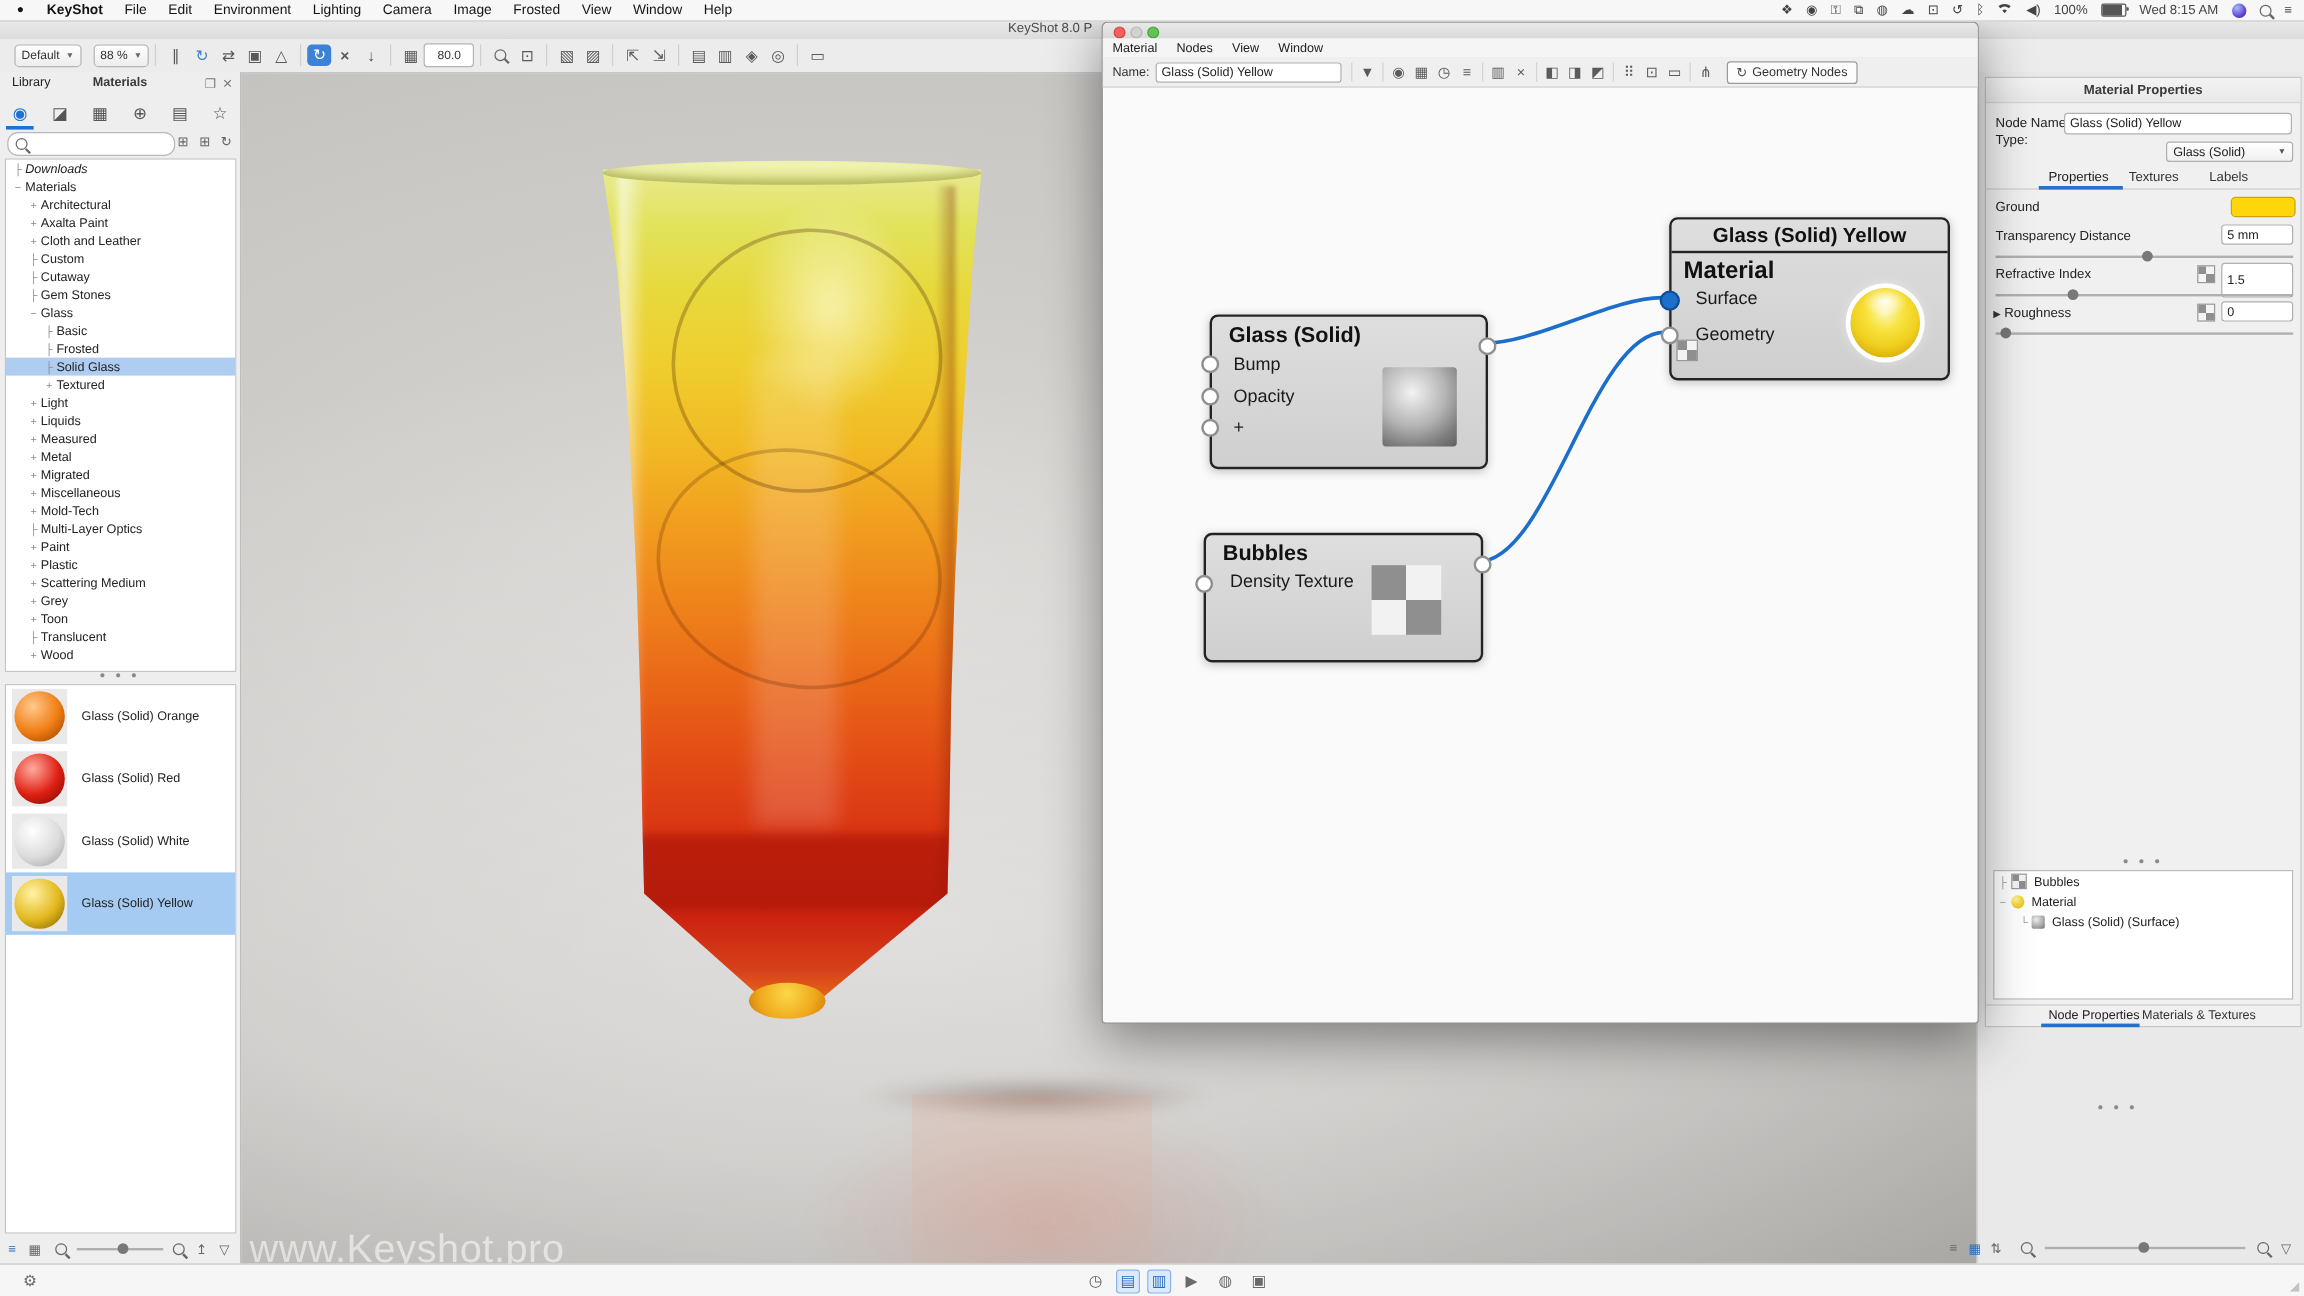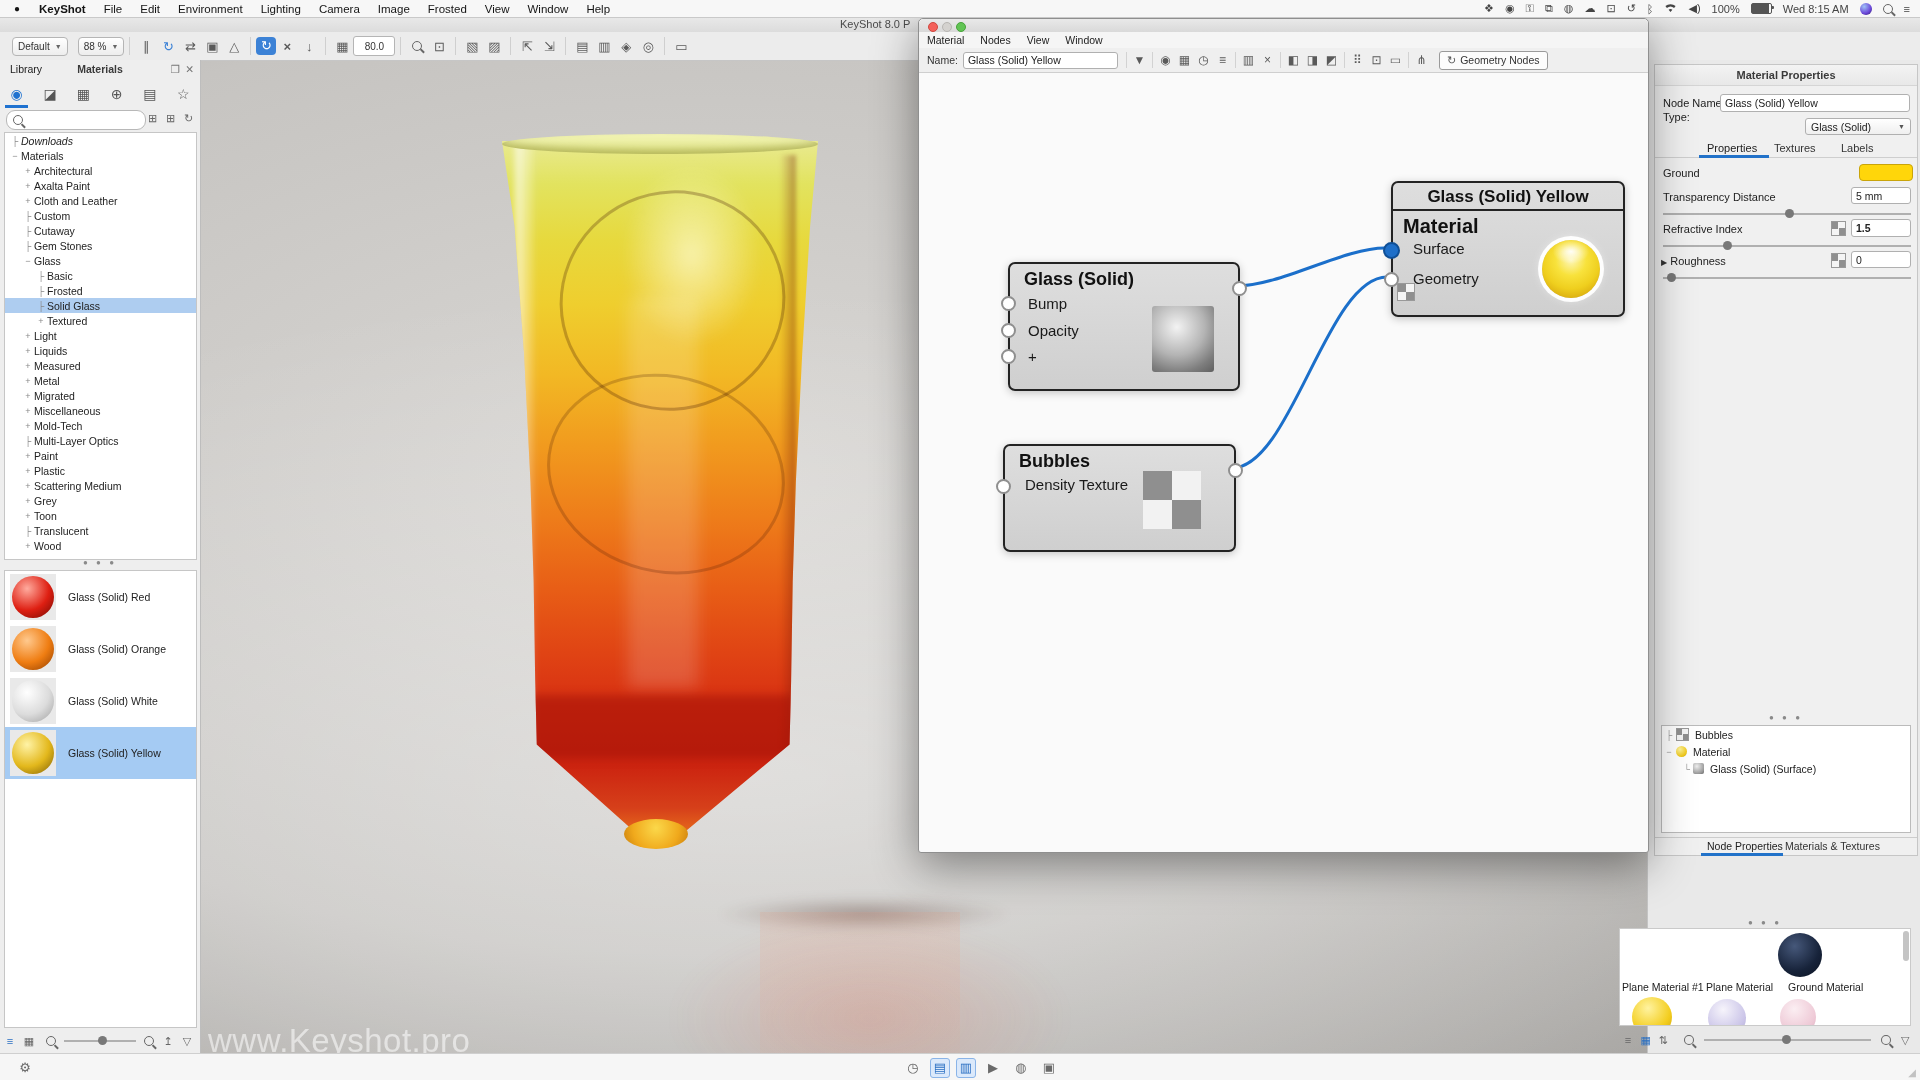--- a/index.html
+++ b/index.html
@@ -397,30 +397,30 @@
       </div>
 
     <div class="dots" style="position:absolute;left:0;right:0;top:498px">● ● ●</div>
 
     <div class="listbox">
 
 
 
         <div class="mrow">
           <span class="mthumb">
+            <span class="msphere" style="background: radial-gradient(circle at 36% 30%, rgb(255, 201, 142) 0%, rgb(239, 125, 18) 55%, rgb(142, 60, 0) 100%);"></span>
+          </span>
+          <span class="mlabel">Glass (Solid) Orange</span>
+        </div>
+
+        <div class="mrow">
+          <span class="mthumb">
             <span class="msphere" style="background: radial-gradient(circle at 36% 30%, rgb(255, 171, 158) 0%, rgb(222, 31, 18) 55%, rgb(110, 10, 2) 100%);"></span>
           </span>
           <span class="mlabel">Glass (Solid) Red</span>
-        </div>
-
-        <div class="mrow">
-          <span class="mthumb">
-            <span class="msphere" style="background: radial-gradient(circle at 36% 30%, rgb(255, 201, 142) 0%, rgb(239, 125, 18) 55%, rgb(142, 60, 0) 100%);"></span>
-          </span>
-          <span class="mlabel">Glass (Solid) Orange</span>
         </div>
 
         <div class="mrow">
           <span class="mthumb">
             <span class="msphere" style="background: radial-gradient(circle at 36% 30%, rgb(255, 255, 255) 0%, rgb(220, 220, 220) 55%, rgb(158, 158, 158) 100%);"></span>
           </span>
           <span class="mlabel">Glass (Solid) White</span>
         </div>
 
         <div class="mrow sel">
@@ -466,21 +466,21 @@
     <span class="swatch" style="left:204px;top:99px;width:52px;height:15px"></span>
 
     <span style="position:absolute;left:8px;top:126px">Transparency Distance</span>
     <input class="fld" style="left: 196px; top: 122px; width: 60px; height: 17px;" value="5 mm">
     <span class="sliderline" style="position:absolute;left:8px;top:148px;width:248px">
         <span class="sthumb" style="left:122px"></span>
       </span>
 
     <span style="position:absolute;left:8px;top:158px">Refractive Index</span>
     <span class="checkico" style="position:absolute;left:176px;top:156px;width:13px;height:13px"></span>
-    <input class="fld" style="left: 196px; top: 154px; width: 60px; height: 18px; font-weight: bold;" value="1.5">
+    <input class="fld" style="left: 196px; top: 154px; width: 60px; height: 29px;" value="1.5">
     <span class="sliderline" style="position:absolute;left:8px;top:180px;width:248px">
         <span class="sthumb" style="left:60px"></span>
       </span>
 
     <span style="position:absolute;left:6px;top:190px"><span style="font-size:8px;color:#333">▶</span> <span>Roughness</span></span>
     <span class="checkico" style="position:absolute;left:176px;top:188px;width:13px;height:13px"></span>
     <input class="fld" style="left: 196px; top: 186px; width: 60px; height: 17px;" value="0">
     <span class="sliderline" style="position:absolute;left:8px;top:212px;width:248px">
         <span class="sthumb" style="left:4px"></span>
       </span>
@@ -506,30 +506,20 @@
     </div>
 
     <div class="mptabs">
       <span style="position:absolute;left:52px;top:2px;color:#222">Node Properties</span>
       <span style="position:absolute;left:130px;top:2px">Materials &amp; Textures</span>
       <span style="position:absolute;left:46px;top:15px;width:82px;height:3px;background:#2272c9"></span>
     </div>
   </div>
 
   <div class="dots" style="position:absolute;left:1690px;top:918px;width:150px;z-index:11">● ● ●</div>
-  <div class="abs scenebox">
-    <span class="sphere" style="left:158px;top:4px;width:44px;height:44px;background:radial-gradient(circle at 38% 30%,#46587a,#17233a 60%,#0a1220)"></span>
-    <span class="slabel" style="left:2px;top:52px">Plane Material #1</span>
-    <span class="slabel" style="left:86px;top:52px">Plane Material</span>
-    <span class="slabel" style="left:168px;top:52px">Ground Material</span>
-    <span class="sphere" style="left:12px;top:68px;width:40px;height:40px;background:radial-gradient(circle at 40% 28%,#fff3a0,#f3cd1e 60%,#c89b10)"></span>
-    <span class="sphere" style="left:88px;top:70px;width:38px;height:38px;background:radial-gradient(circle at 40% 28%,#f6f4fb,#cac4e8 65%,#a9a2cc)"></span>
-    <span class="sphere" style="left:160px;top:70px;width:36px;height:36px;background:radial-gradient(circle at 40% 28%,#fbeef2,#eec9d6 65%,#d8a8ba)"></span>
-    <span style="position:absolute;right:1px;top:2px;width:6px;height:30px;background:#c4c4c4;border-radius:3px"></span>
-  </div>
   <div class="abs scfooter">
     <span style="width:18px;text-align:center">≡</span>
     <span style="width:18px;text-align:center;color:#2a6fc2">▦</span>
     <span style="width:18px;text-align:center">⇅</span>
     <span style="margin-left:12px" class="magicon"></span>
     <span class="sliderline" style="width:170px;margin-left:10px">
         <span class="sthumb" style="left:78px"></span>
       </span>
     <span style="margin-left:10px" class="magicon"></span>
     <span style="width:20px;text-align:center;margin-left:4px">▽</span>

